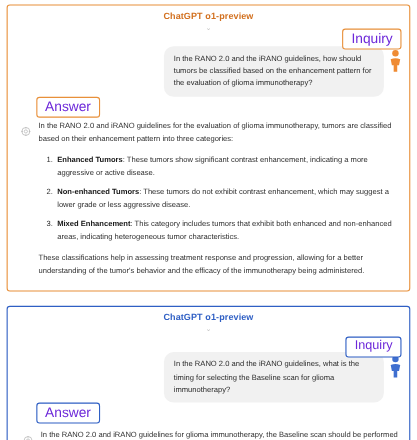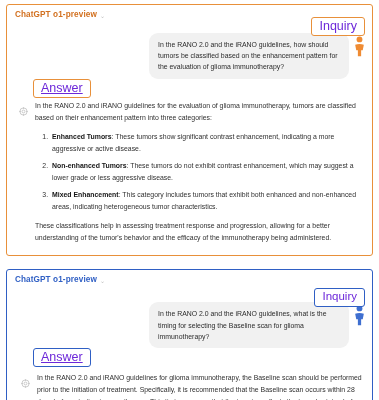--- a/index.html
+++ b/index.html
@@ -19,20 +19,21 @@
     border-radius: 3px;
     margin-bottom: 13px;
   }
   .panel.blue { border-color: #2f5fc4; }
 
   .panel-header {
     padding: 5px 8px 2px 8px;
     display: flex;
     align-items: center;
     gap: 3px;
+    flex-direction: column;
   }
   .model-name {
     font-size: 8.2px;
     font-weight: bold;
     color: #d2701f;
     letter-spacing: 0.1px;
     white-space: nowrap;
   }
   .panel.blue .model-name { color: #2f5fc4; }
   .chev {
@@ -55,21 +56,21 @@
     padding: 1px 7px 2px 7px;
     font-size: 12.5px;
     color: #6d28d9;
     line-height: 1.15;
     white-space: nowrap;
     z-index: 5;
   }
   .panel.blue .tag { border-color: #2f5fc4; }
   .tag-inquiry { right: 7px; top: -4px; }
   .panel.blue .tag-inquiry { right: 7px; top: 2px; font-size: 11.5px; }
-  .tag-answer { left: 26px; text-decoration: underline; }
+  .tag-answer { left: 26px; }
 
   .bubble-wrap {
     display: flex;
     justify-content: flex-end;
     align-items: flex-start;
     padding: 12px 6px 0 0;
     gap: 4px;
   }
   .panel.blue .bubble-wrap { padding-top: 16px; }
   .bubble {

